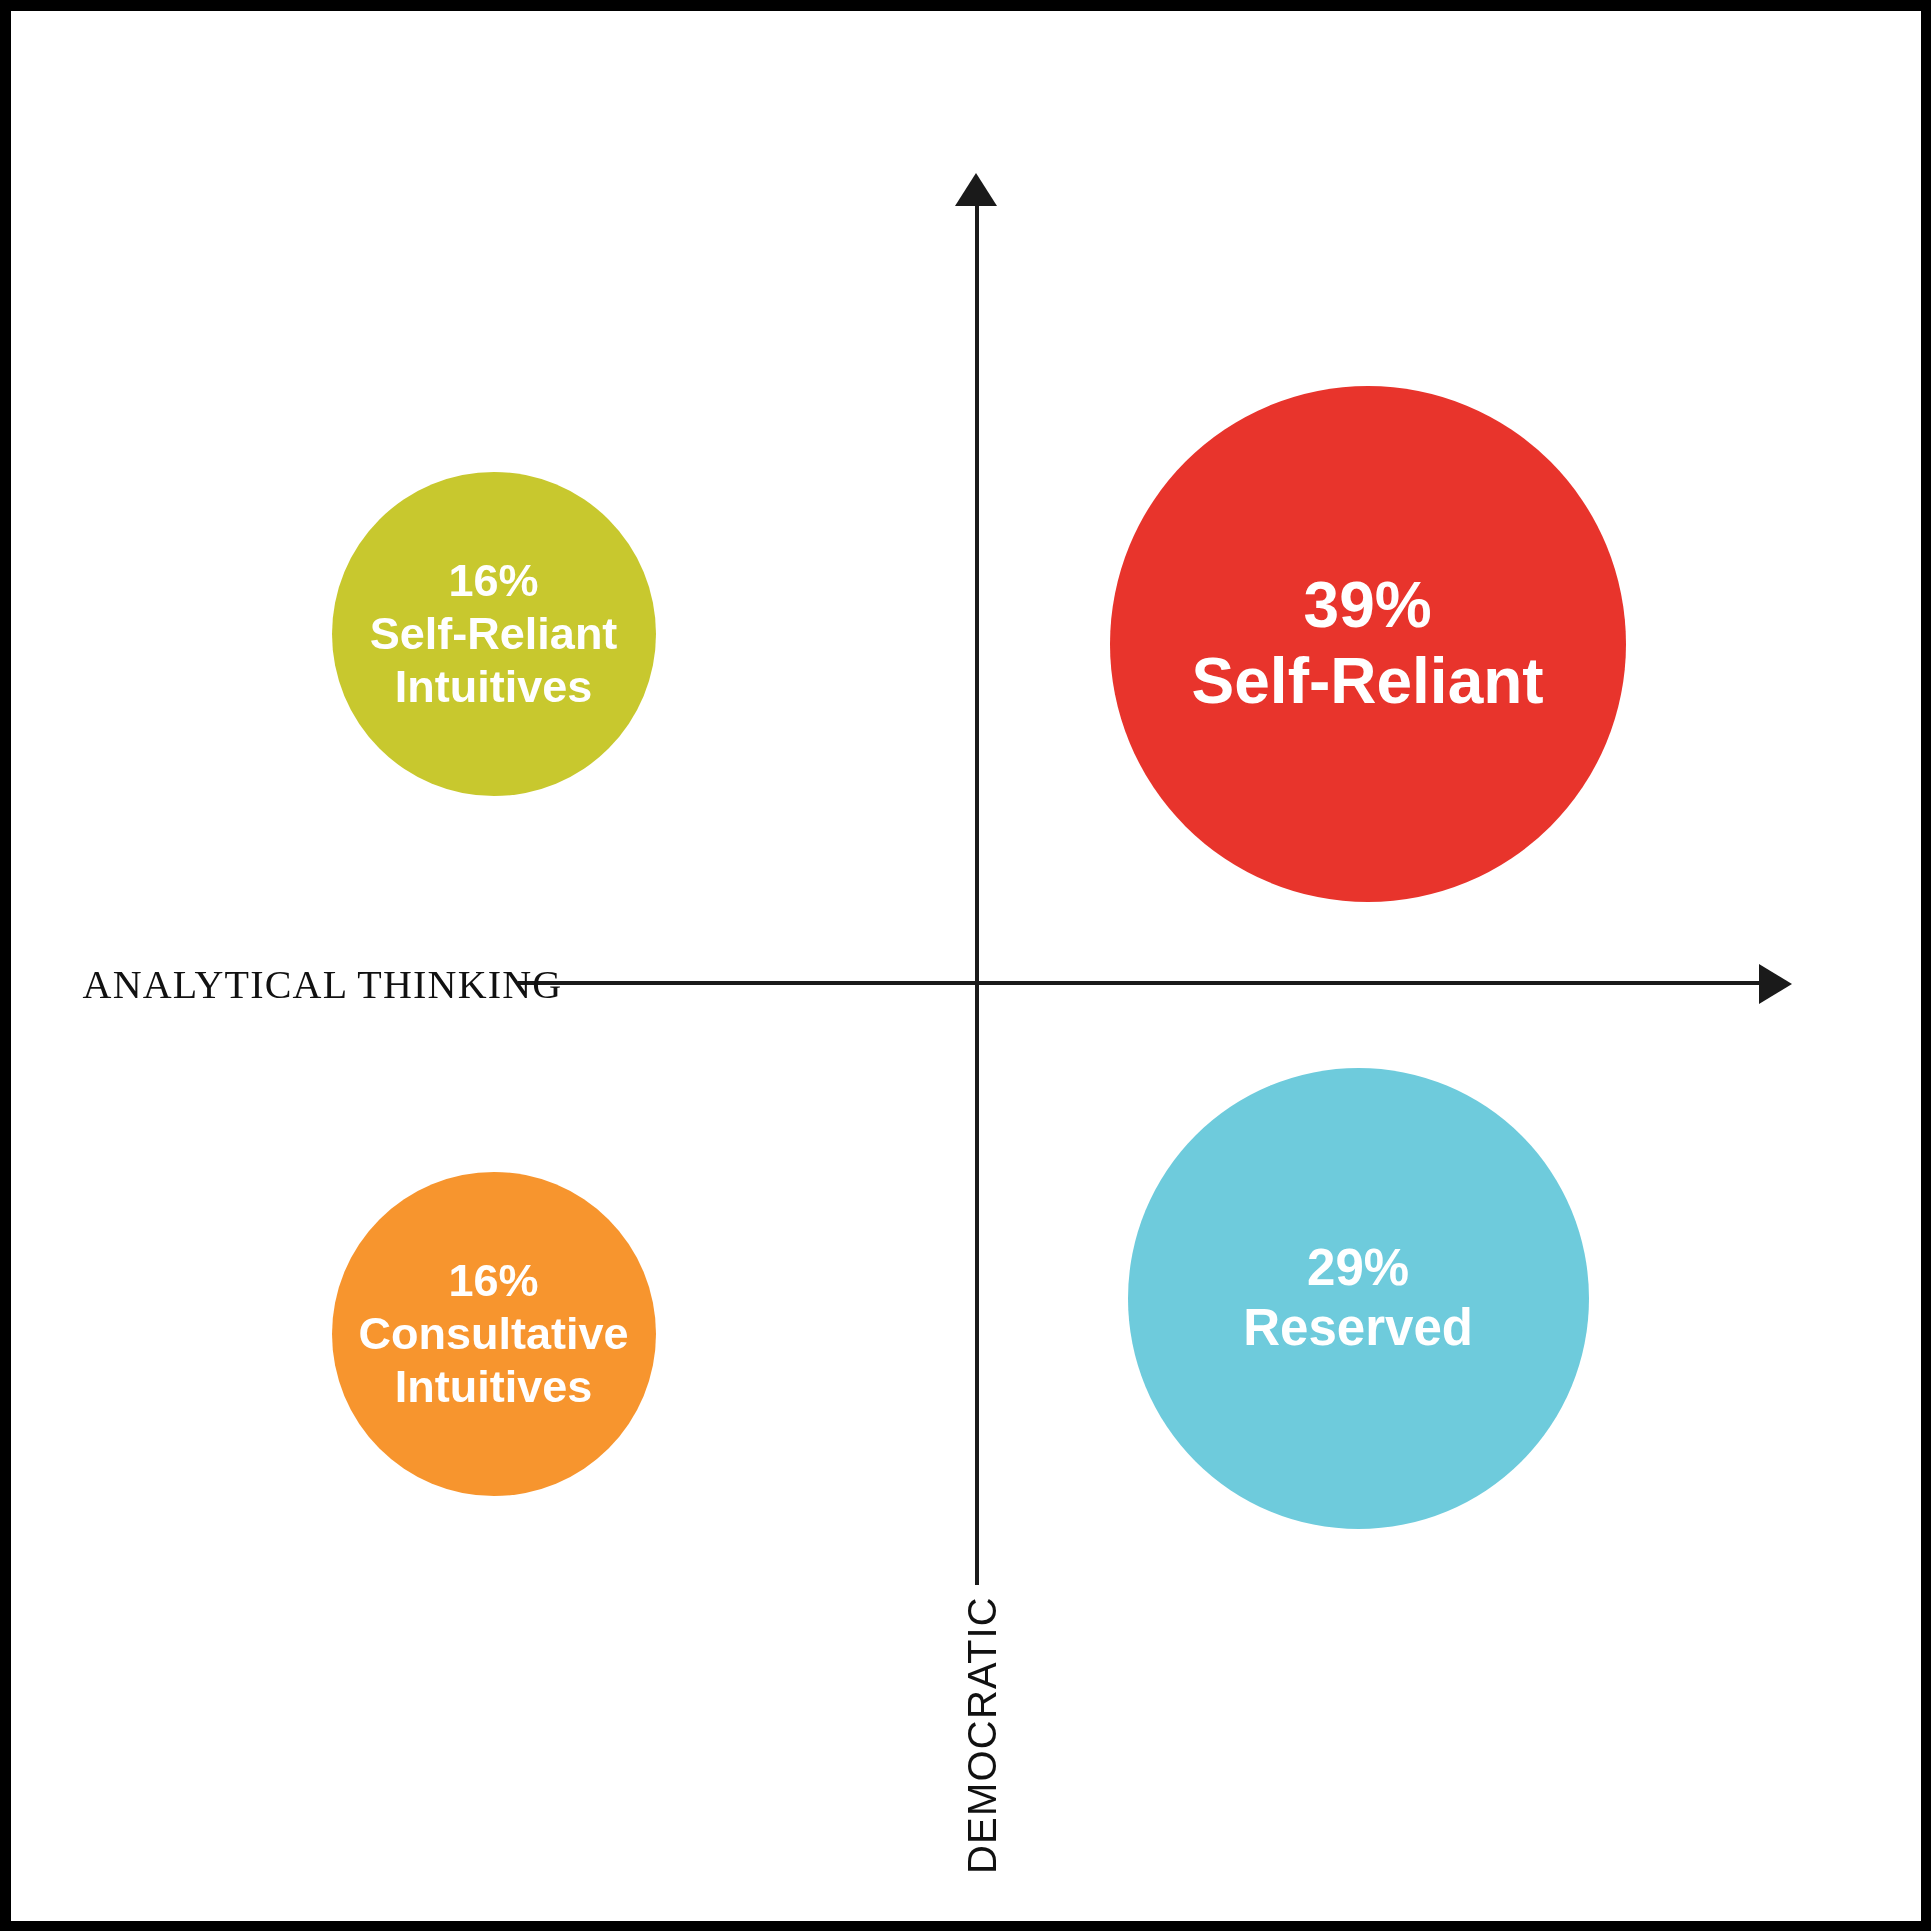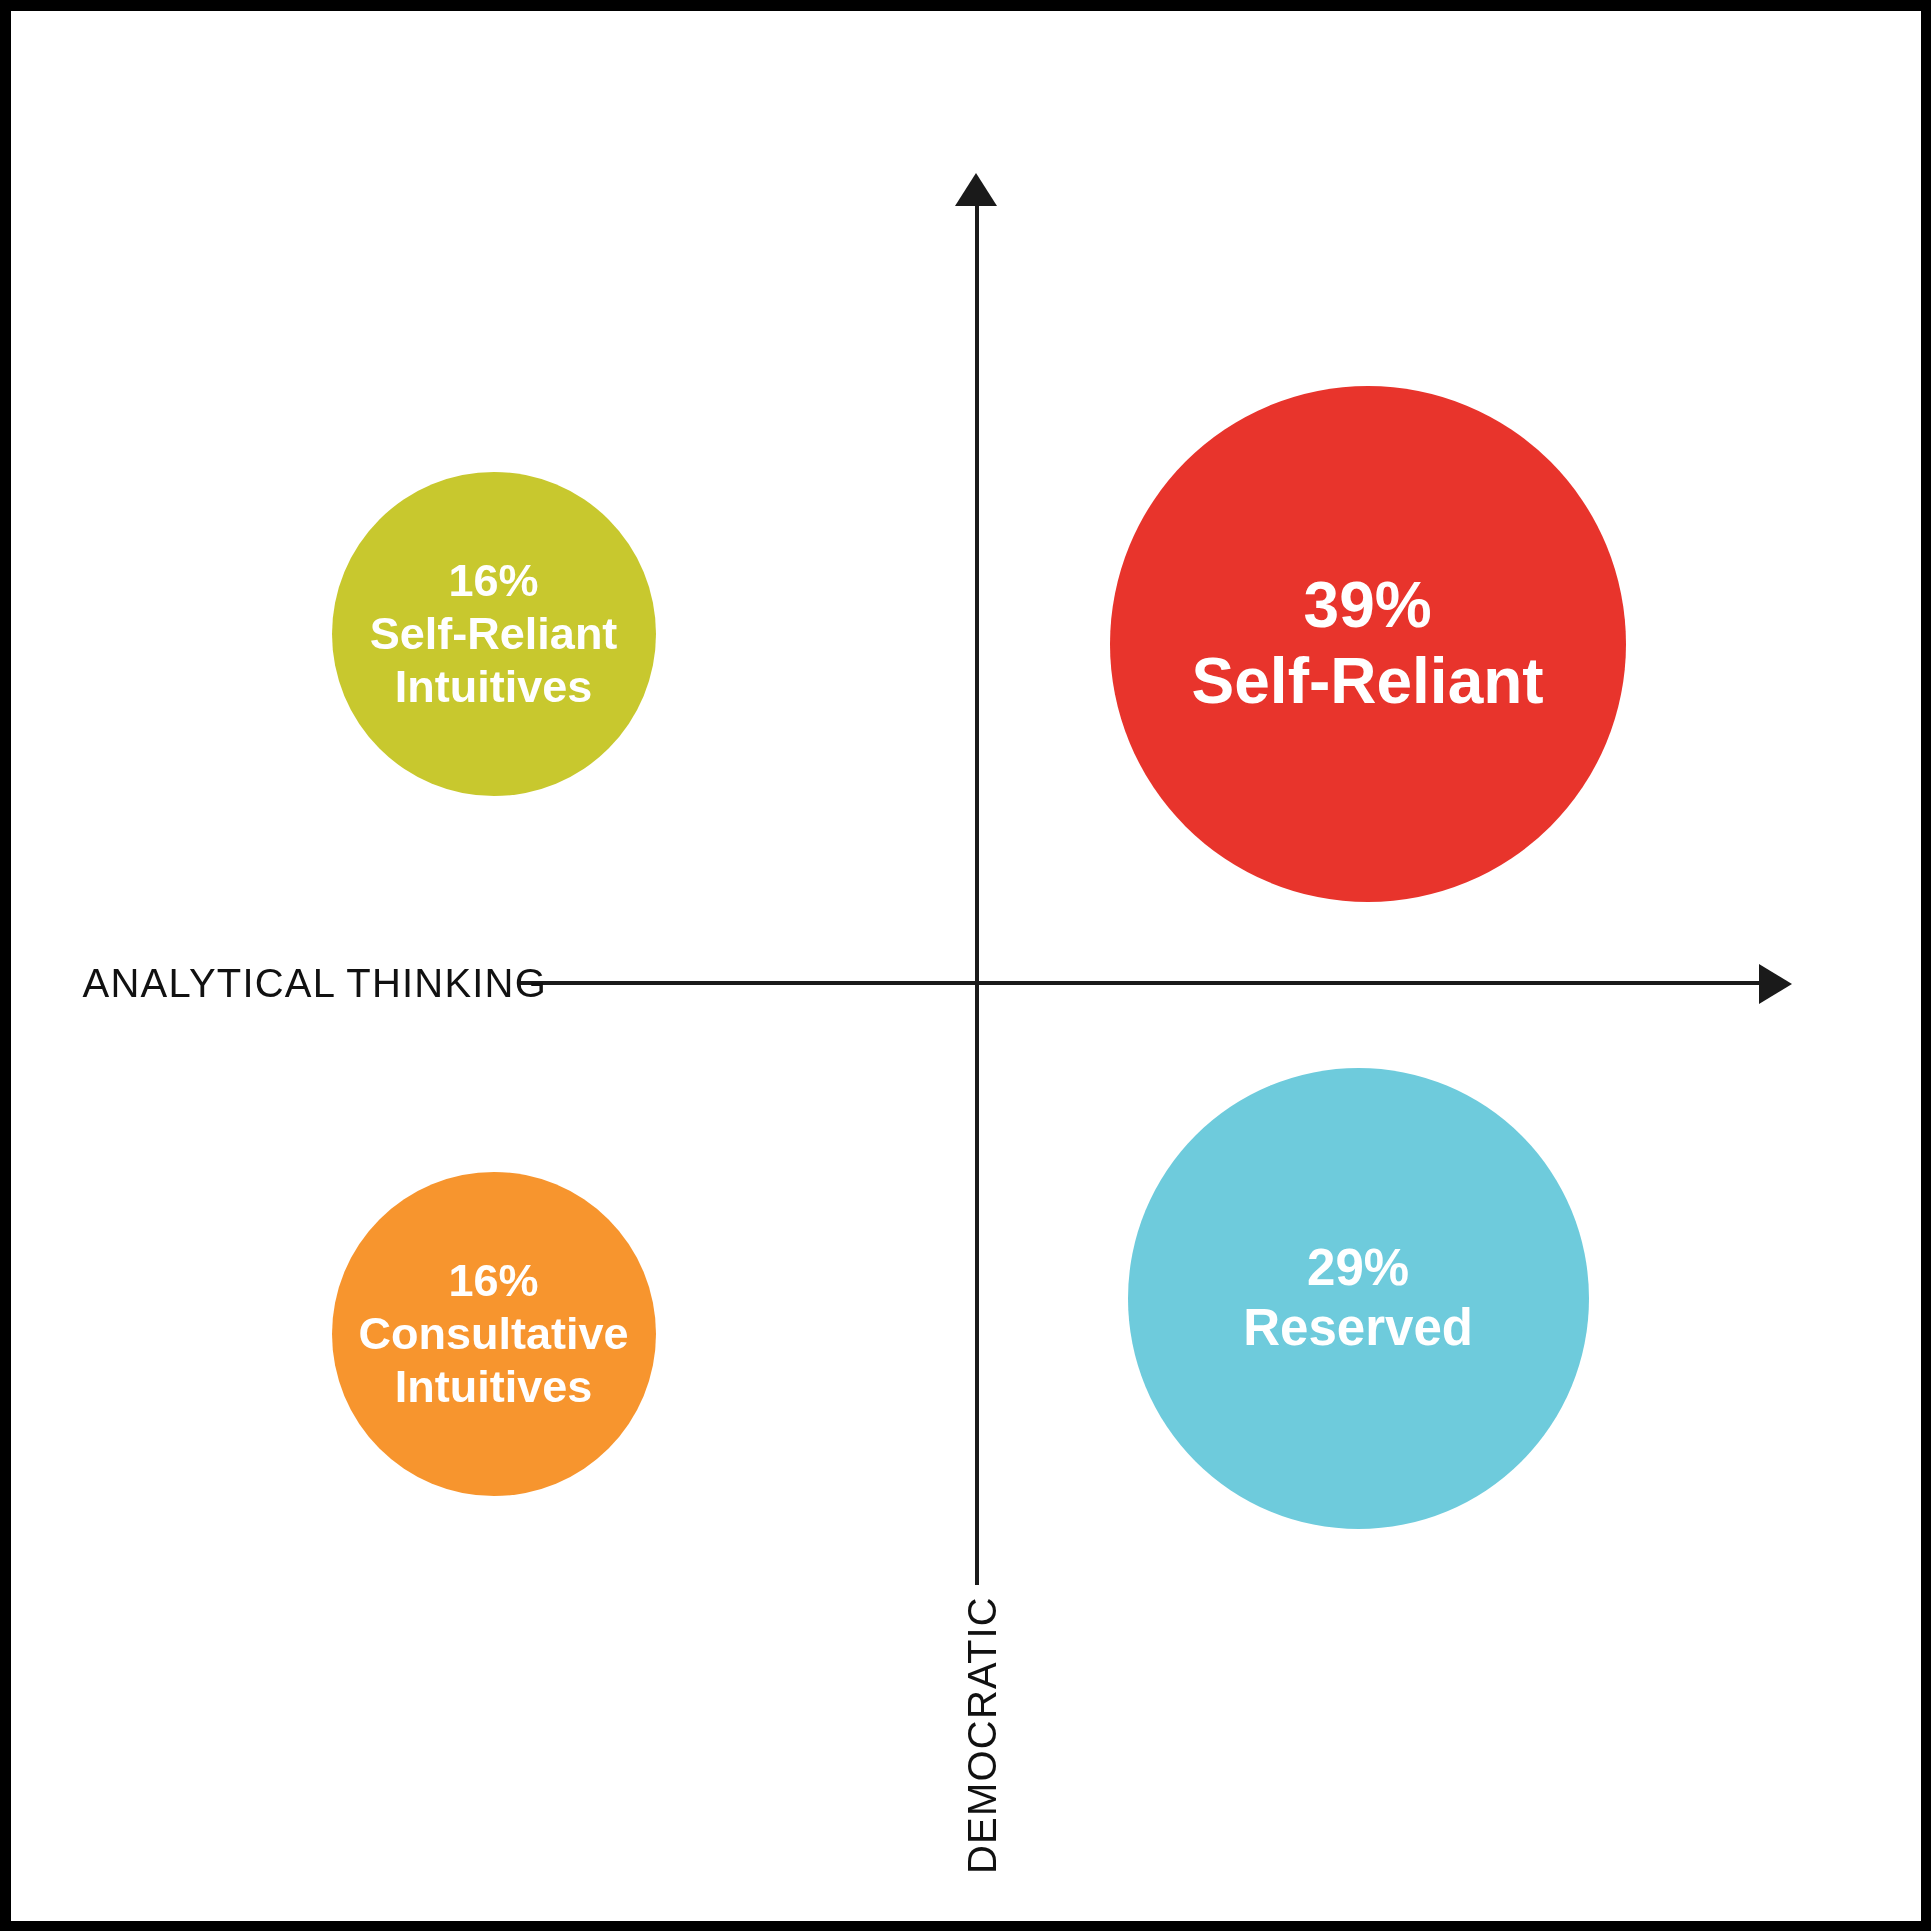--- a/index.html
+++ b/index.html
@@ -72,20 +72,21 @@
     color: #111111;
     font-size: 40px;
     font-weight: 400;
     letter-spacing: 1.2px;
     white-space: nowrap;
     font-family: "Liberation Sans", sans-serif;
   }
   #label-x {
     left: 72px;
     top: 950px;
+    font-family: Liberation Serif, serif;
   }
   #label-y {
     left: 0px;
     top: 0px;
     transform-origin: left top;
     transform: translate(949px, 1863px) rotate(-90deg);
   }
 
   
   .bubble {

